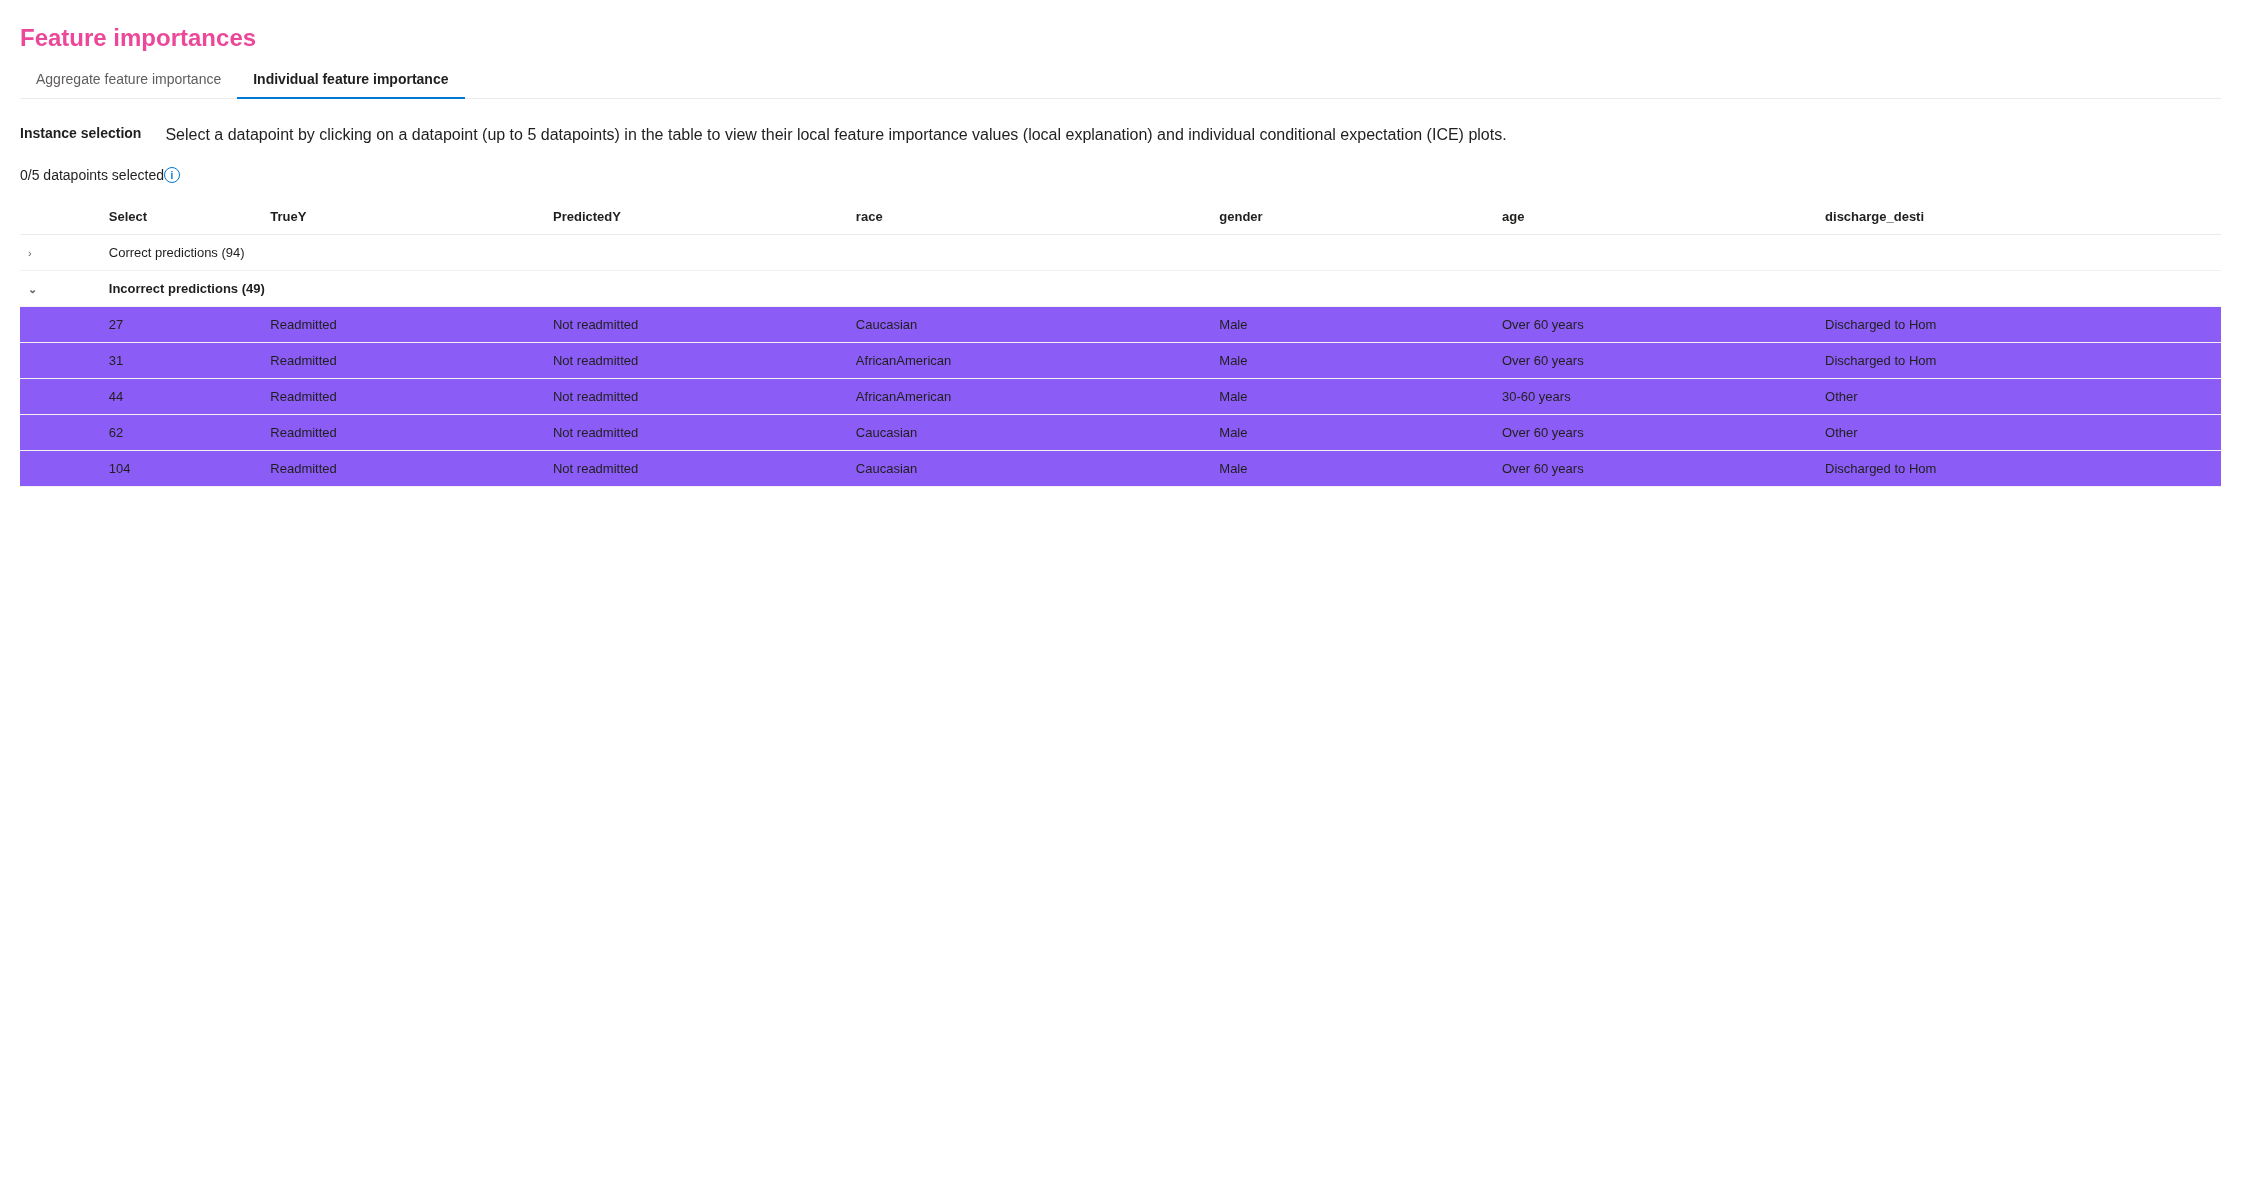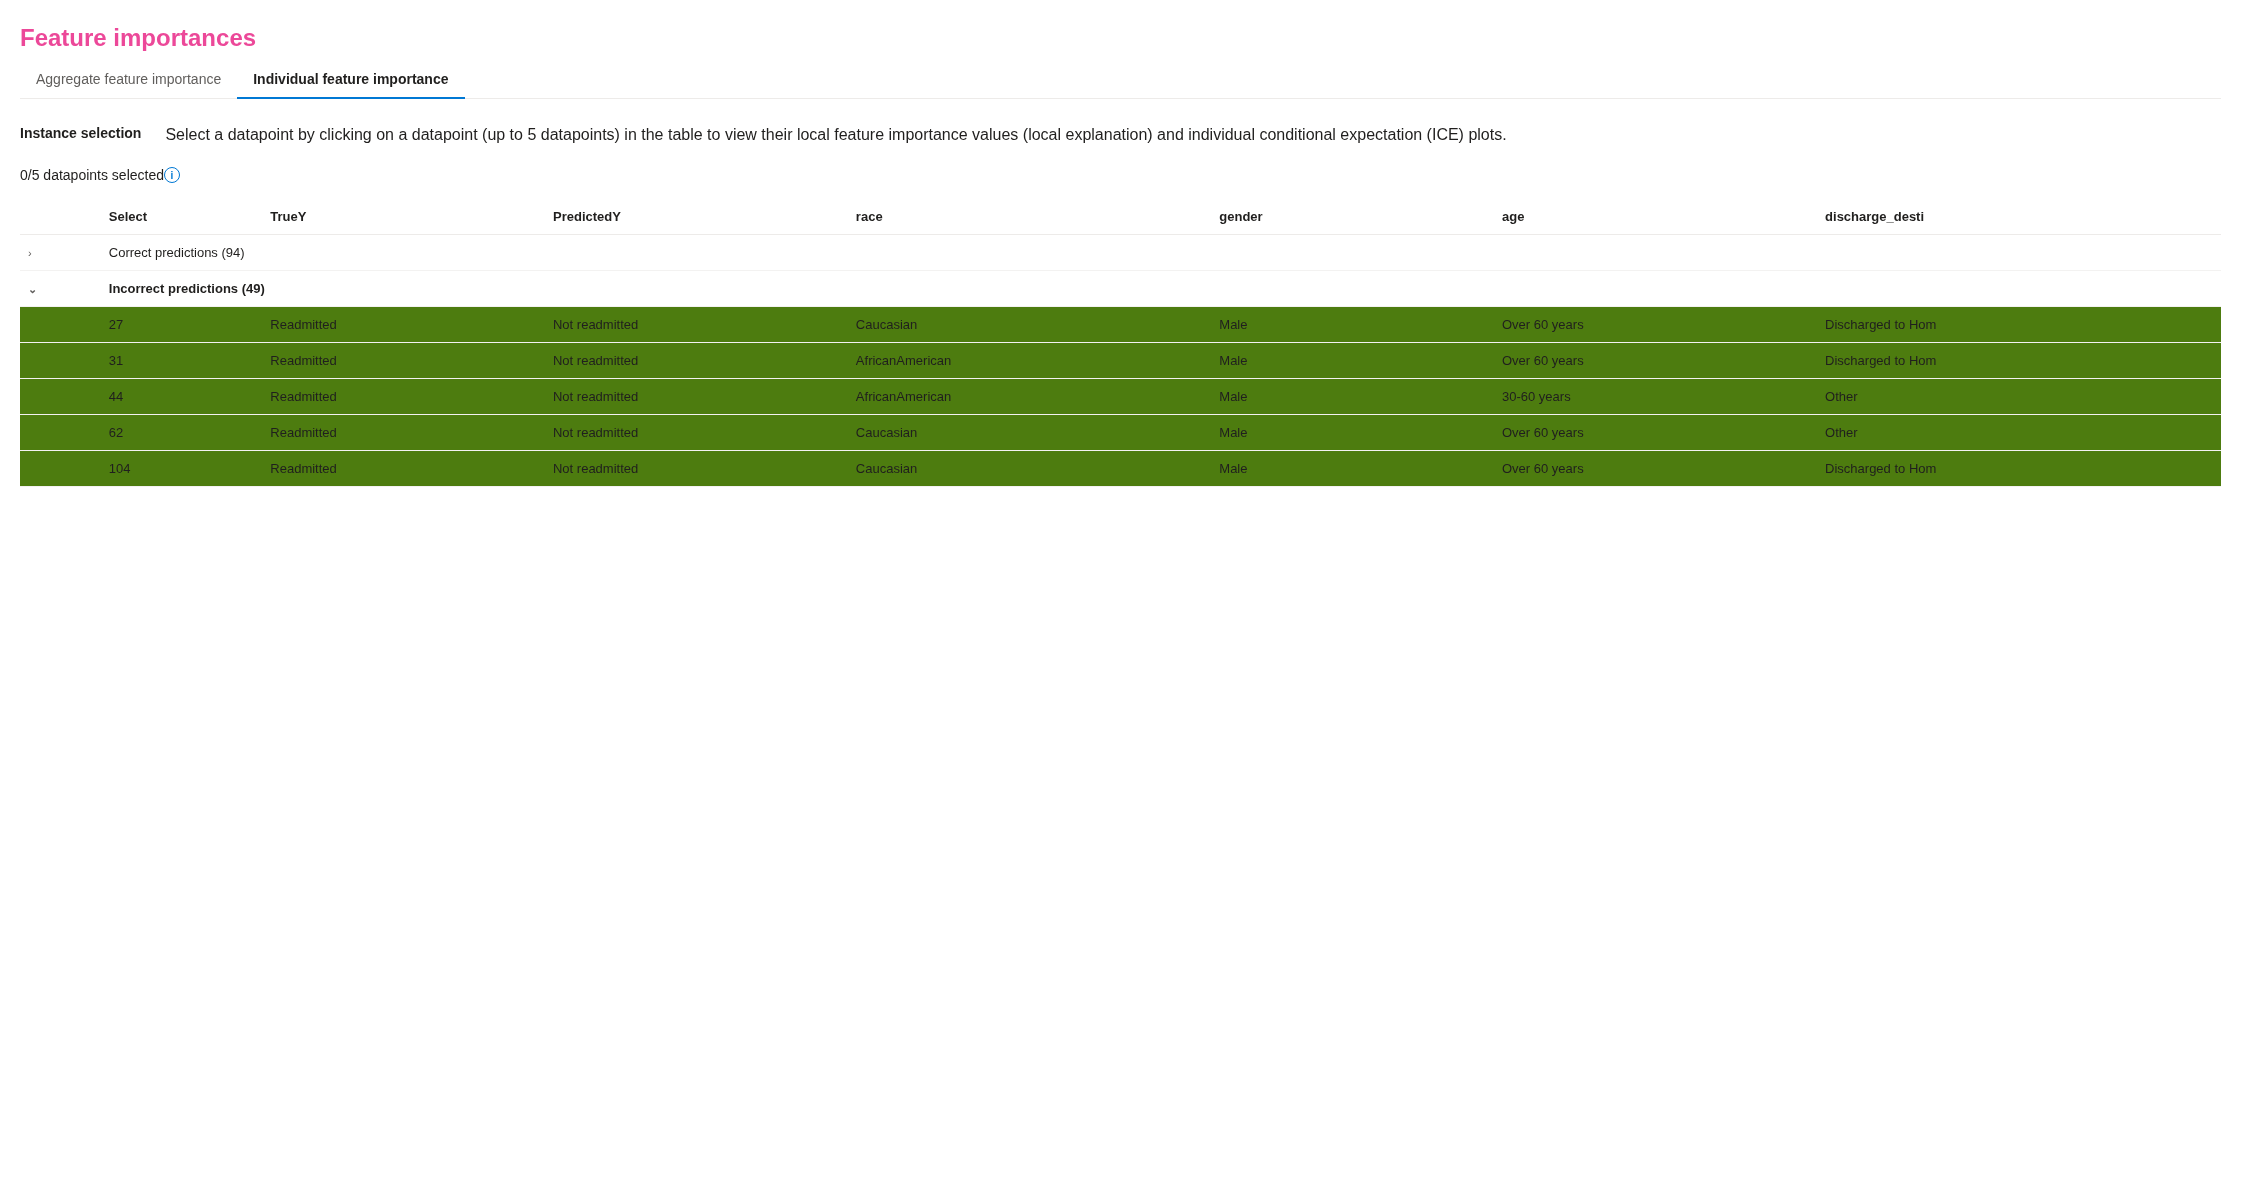--- a/index.html
+++ b/index.html
@@ -127,21 +127,21 @@
     }
     .chevron {
       display: inline-flex;
       align-items: center;
       justify-content: center;
       cursor: pointer;
       color: #605e5c;
       font-size: 11px;
     }
     .data-row td {
-      background: #4d7c0f;
+      background: #8b5cf6;
     }
   </style>
 </head>
 <body>
 
 <h1 class="page-title">Feature importances</h1>
 
 <div class="tabs">
   <div class="tab">Aggregate feature importance</div>
   <div class="tab active">Individual feature importance</div>

